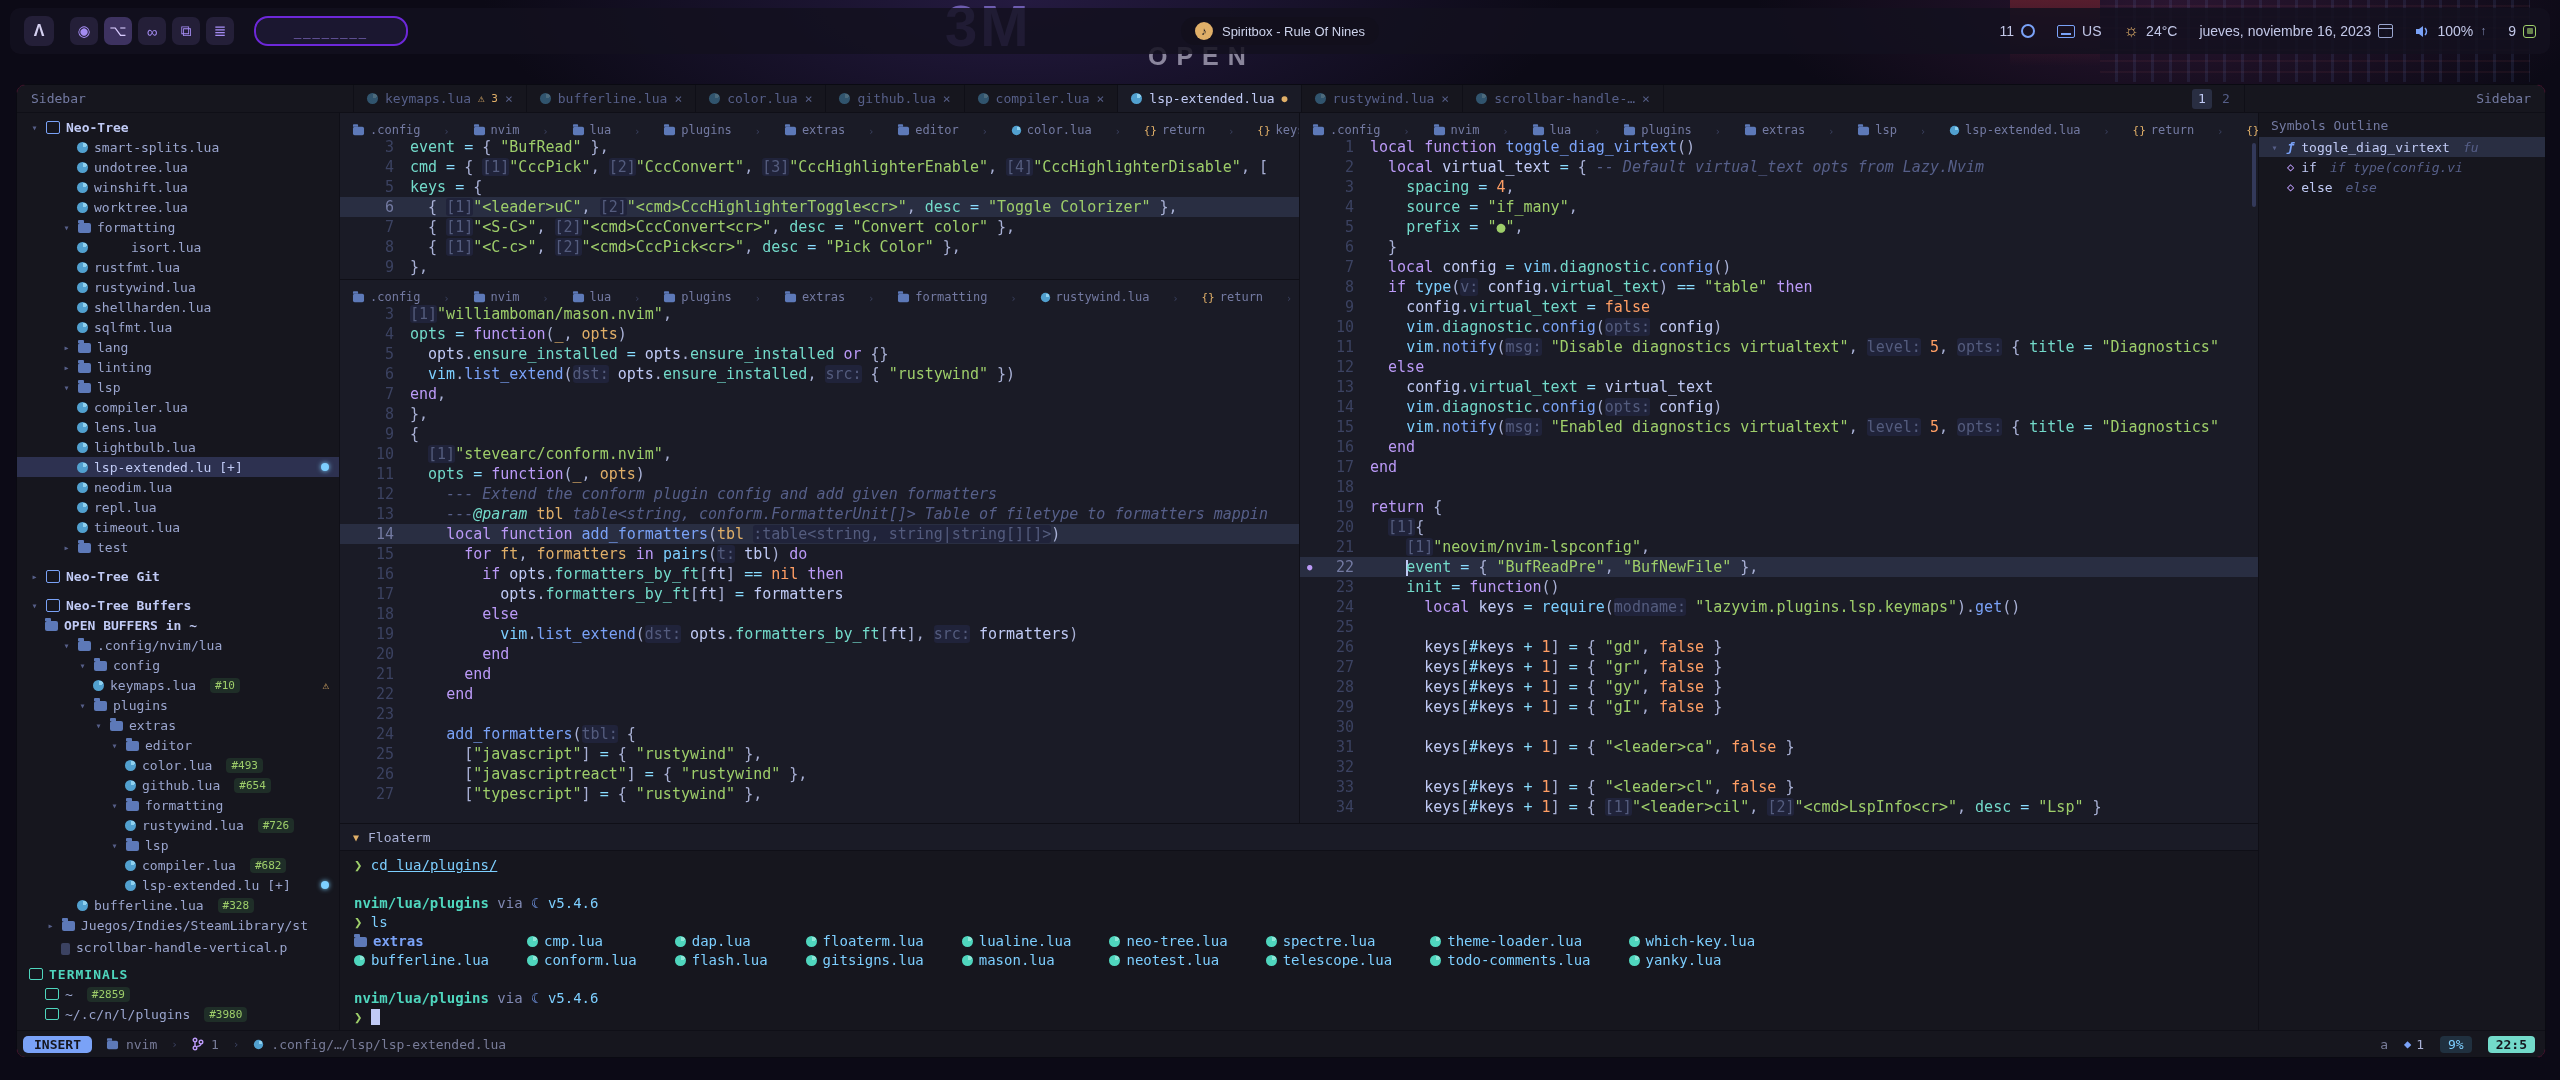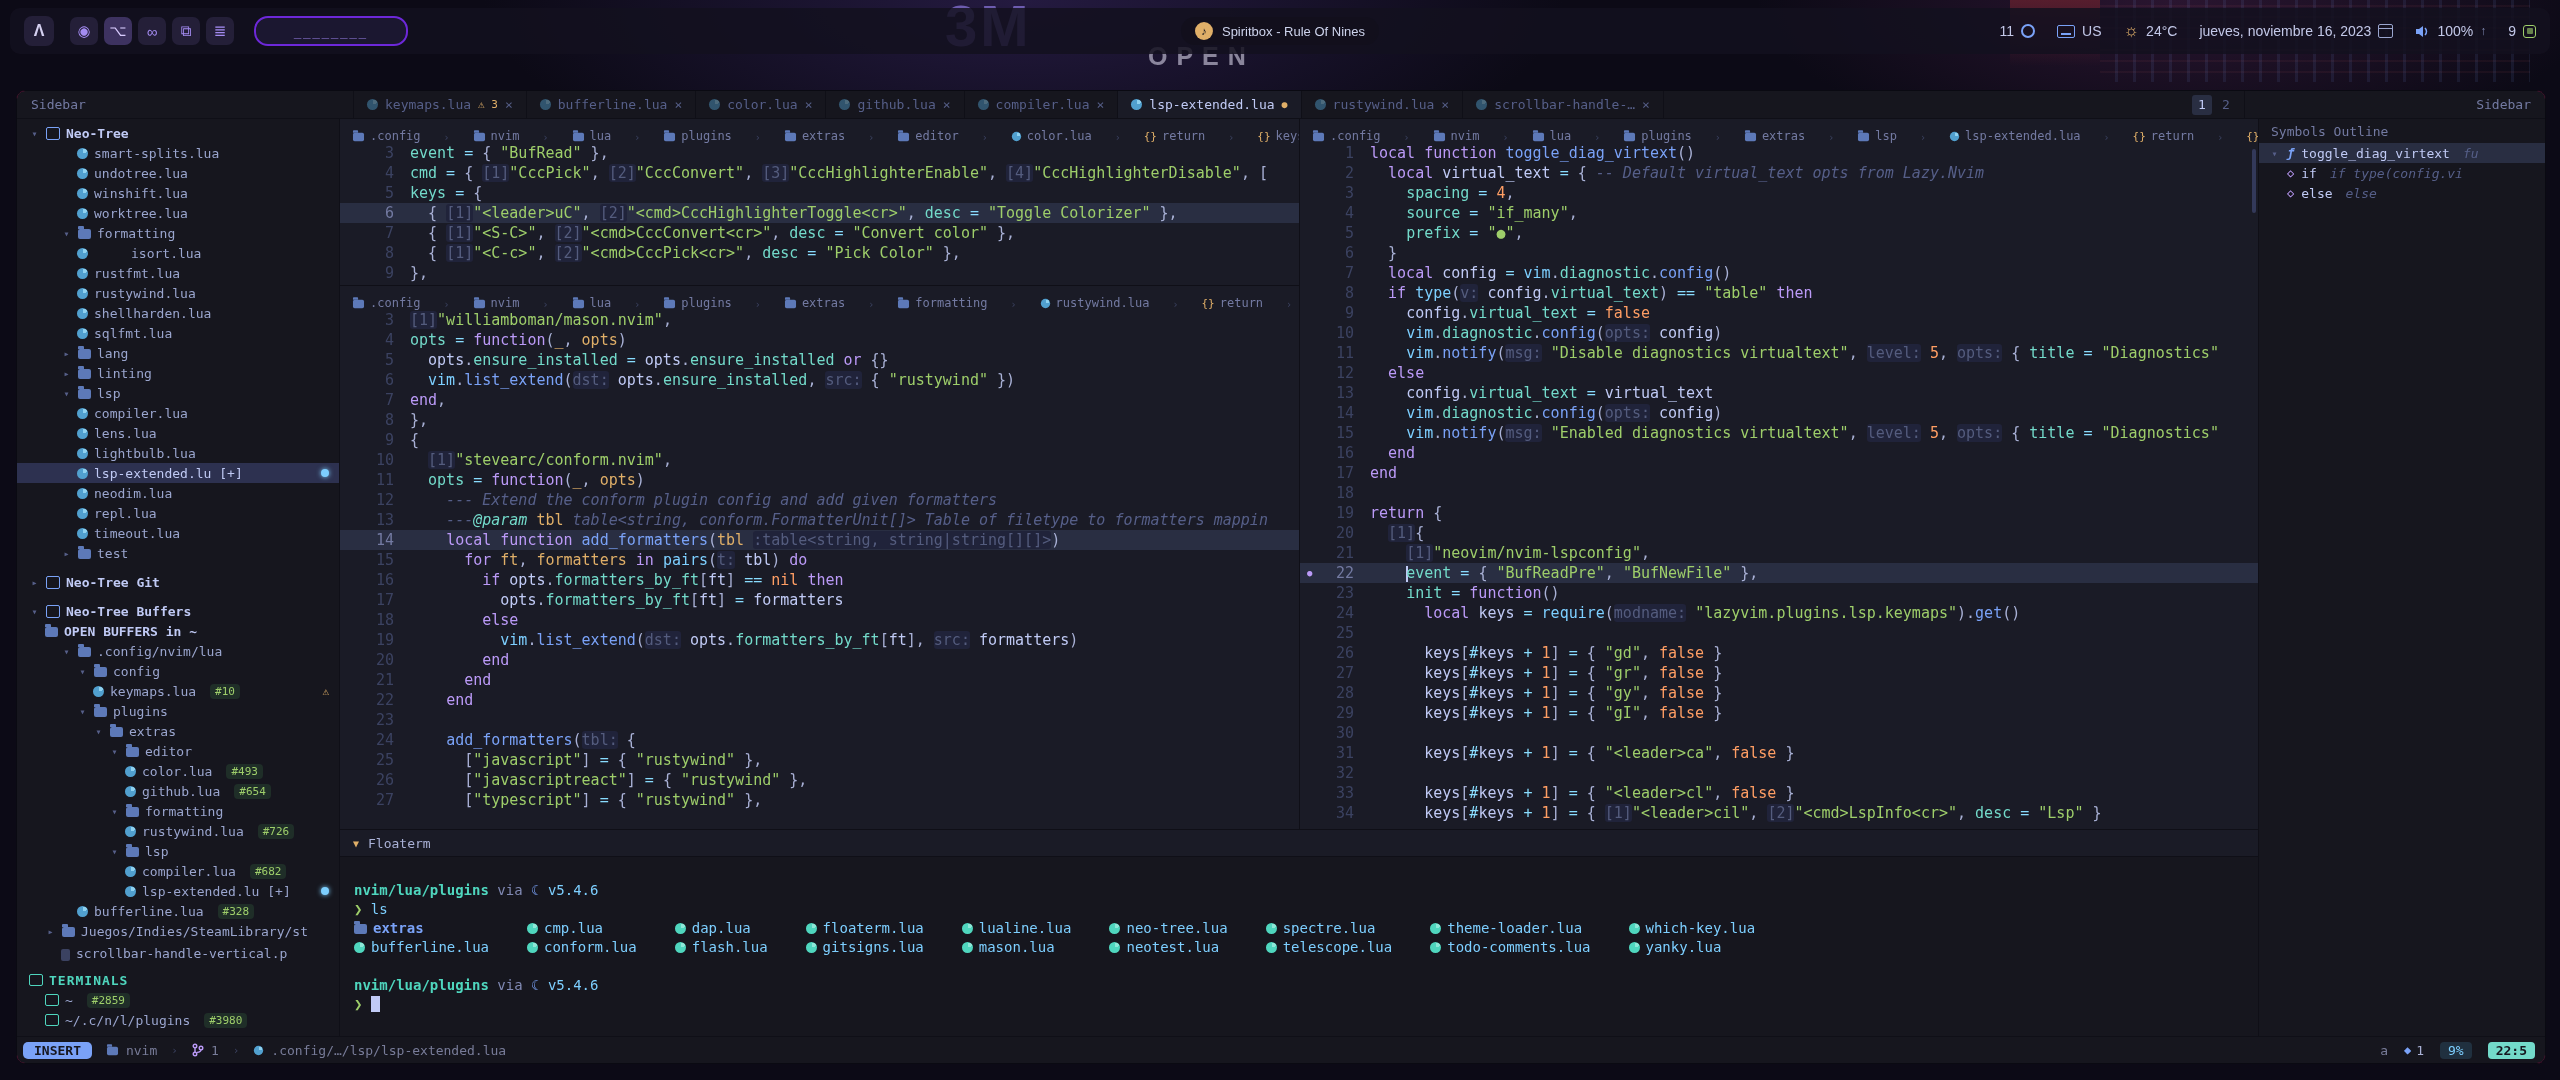--- a/index.html
+++ b/index.html
@@ -36,21 +36,21 @@
   .ring{width:10px;height:10px;border:2.5px solid #7aa2f7;border-radius:50%;display:inline-block}
   .kbd{width:16px;height:11px;border:1.5px solid #7aa2f7;border-radius:2px;display:inline-block;position:relative}
   .kbd::after{content:"";position:absolute;left:3px;right:3px;bottom:2px;height:1.5px;background:#7aa2f7}
   .sun{color:#e0af68;font-size:17px}
   .cal{width:13px;height:12px;border:1.5px solid #9aa5ce;border-radius:2px;display:inline-block;position:relative}
   .cal::before{content:"";position:absolute;left:0;right:0;top:2.5px;height:1.5px;background:#9aa5ce}
   .up{color:#8089b3;font-size:12px}
   .grid9{width:11px;height:11px;border:1.5px solid #9ece6a;border-radius:3px;display:inline-block;position:relative}
   .grid9::after{content:"";position:absolute;inset:2.5px;background:#9ece6a;opacity:.6;border-radius:1px}
   
-  .main{position:absolute;left:16px;top:90px;width:2528px;height:972px;background:#be185d;border-radius:9px;
+  .main{position:absolute;left:16px;top:84px;width:2528px;height:972px;background:#be185d;border-radius:9px;
     overflow:hidden;display:flex;flex-direction:column;border:1px solid #0a0a12;z-index:4;color:#a9b1d6}
   
   .tabline{height:27px;flex:none;display:flex;align-items:stretch;background:#16161e;border-bottom:1px solid #0f0f17;font-size:13px}
   .tl-side{display:flex;align-items:center;color:#737aa2}
   .tl-left{width:322px;flex:none;padding-left:14px;border-right:1px solid #0f0f17}
   .tl-right{width:286px;flex:none;justify-content:flex-end;padding-right:14px;border-left:1px solid #0f0f17}
   .tabs{display:flex}
   .tab{display:flex;align-items:center;gap:7px;padding:0 13px;border-right:1px solid #0f0f17;color:#565f89;cursor:pointer}
   .tab .i-lua{opacity:.45}
   .tab.active{background:#1a1b26;color:#c0caf5}
@@ -540,20 +540,21 @@
           <div class="scrollC"></div>
         <div class="code"><div class="cl"><span class="gut">1</span><span class="lt"><span class="t-k">local</span><span class="t-d"> </span><span class="t-k">function</span><span class="t-d"> </span><span class="t-f">toggle_diag_virtext</span><span class="t-d">()</span></span></div><div class="cl"><span class="gut">2</span><span class="lt"><span class="t-d">  </span><span class="t-k">local</span><span class="t-d"> </span><span class="t-v">virtual_text</span><span class="t-o"> = </span><span class="t-d">{ </span><span class="t-c">-- Default virtual_text opts from Lazy.Nvim</span></span></div><div class="cl"><span class="gut">3</span><span class="lt"><span class="t-d">    </span><span class="t-p">spacing</span><span class="t-o"> = </span><span class="t-n">4</span><span class="t-d">,</span></span></div><div class="cl"><span class="gut">4</span><span class="lt"><span class="t-d">    </span><span class="t-p">source</span><span class="t-o"> = </span><span class="t-s">"if_many"</span><span class="t-d">,</span></span></div><div class="cl"><span class="gut">5</span><span class="lt"><span class="t-d">    </span><span class="t-p">prefix</span><span class="t-o"> = </span><span class="t-s">"●"</span><span class="t-d">,</span></span></div><div class="cl"><span class="gut">6</span><span class="lt"><span class="t-d">  }</span></span></div><div class="cl"><span class="gut">7</span><span class="lt"><span class="t-d">  </span><span class="t-k">local</span><span class="t-d"> </span><span class="t-v">config</span><span class="t-o"> = </span><span class="t-b">vim</span><span class="t-d">.</span><span class="t-p">diagnostic</span><span class="t-d">.</span><span class="t-f">config</span><span class="t-d">()</span></span></div><div class="cl"><span class="gut">8</span><span class="lt"><span class="t-d">  </span><span class="t-k">if</span><span class="t-d"> </span><span class="t-b">type</span><span class="t-d">(</span><span class="t-h">v:</span><span class="t-d"> </span><span class="t-v">config</span><span class="t-d">.</span><span class="t-p">virtual_text</span><span class="t-d">)</span><span class="t-o"> == </span><span class="t-s">"table"</span><span class="t-d"> </span><span class="t-k">then</span></span></div><div class="cl"><span class="gut">9</span><span class="lt"><span class="t-d">    </span><span class="t-v">config</span><span class="t-d">.</span><span class="t-p">virtual_text</span><span class="t-o"> = </span><span class="t-n">false</span></span></div><div class="cl"><span class="gut">10</span><span class="lt"><span class="t-d">    </span><span class="t-b">vim</span><span class="t-d">.</span><span class="t-p">diagnostic</span><span class="t-d">.</span><span class="t-f">config</span><span class="t-d">(</span><span class="t-h">opts:</span><span class="t-d"> </span><span class="t-v">config</span><span class="t-d">)</span></span></div><div class="cl"><span class="gut">11</span><span class="lt"><span class="t-d">    </span><span class="t-b">vim</span><span class="t-d">.</span><span class="t-f">notify</span><span class="t-d">(</span><span class="t-h">msg:</span><span class="t-d"> </span><span class="t-s">"Disable diagnostics virtualtext"</span><span class="t-d">, </span><span class="t-h">level:</span><span class="t-d"> </span><span class="t-n">5</span><span class="t-d">, </span><span class="t-h">opts:</span><span class="t-d"> { </span><span class="t-p">title</span><span class="t-o"> = </span><span class="t-s">"Diagnostics"</span><span class="t-d"> </span></span></div><div class="cl"><span class="gut">12</span><span class="lt"><span class="t-d">  </span><span class="t-k">else</span></span></div><div class="cl"><span class="gut">13</span><span class="lt"><span class="t-d">    </span><span class="t-v">config</span><span class="t-d">.</span><span class="t-p">virtual_text</span><span class="t-o"> = </span><span class="t-v">virtual_text</span></span></div><div class="cl"><span class="gut">14</span><span class="lt"><span class="t-d">    </span><span class="t-b">vim</span><span class="t-d">.</span><span class="t-p">diagnostic</span><span class="t-d">.</span><span class="t-f">config</span><span class="t-d">(</span><span class="t-h">opts:</span><span class="t-d"> </span><span class="t-v">config</span><span class="t-d">)</span></span></div><div class="cl"><span class="gut">15</span><span class="lt"><span class="t-d">    </span><span class="t-b">vim</span><span class="t-d">.</span><span class="t-f">notify</span><span class="t-d">(</span><span class="t-h">msg:</span><span class="t-d"> </span><span class="t-s">"Enabled diagnostics virtualtext"</span><span class="t-d">, </span><span class="t-h">level:</span><span class="t-d"> </span><span class="t-n">5</span><span class="t-d">, </span><span class="t-h">opts:</span><span class="t-d"> { </span><span class="t-p">title</span><span class="t-o"> = </span><span class="t-s">"Diagnostics"</span><span class="t-d"> </span></span></div><div class="cl"><span class="gut">16</span><span class="lt"><span class="t-d">  </span><span class="t-k">end</span></span></div><div class="cl"><span class="gut">17</span><span class="lt"><span class="t-k">end</span></span></div><div class="cl"><span class="gut">18</span><span class="lt"></span></div><div class="cl"><span class="gut">19</span><span class="lt"><span class="t-k">return</span><span class="t-d"> {</span></span></div><div class="cl"><span class="gut">20</span><span class="lt"><span class="t-d">  </span><span class="t-h">[1]</span><span class="t-d">{</span></span></div><div class="cl"><span class="gut">21</span><span class="lt"><span class="t-d">    </span><span class="t-h">[1]</span><span class="t-s">"neovim/nvim-lspconfig"</span><span class="t-d">,</span></span></div><div class="cl curln"><span class="gut">22<span class="rec">●</span></span><span class="lt"><span class="t-d">    </span><span class="curbar"></span><span class="t-p">event</span><span class="t-o"> = </span><span class="t-d">{ </span><span class="t-s">"BufReadPre"</span><span class="t-d">, </span><span class="t-s">"BufNewFile"</span><span class="t-d"> },</span></span></div><div class="cl"><span class="gut">23</span><span class="lt"><span class="t-d">    </span><span class="t-p">init</span><span class="t-o"> = </span><span class="t-k">function</span><span class="t-d">()</span></span></div><div class="cl"><span class="gut">24</span><span class="lt"><span class="t-d">      </span><span class="t-k">local</span><span class="t-d"> </span><span class="t-v">keys</span><span class="t-o"> = </span><span class="t-b">require</span><span class="t-d">(</span><span class="t-h">modname:</span><span class="t-d"> </span><span class="t-s">"lazyvim.plugins.lsp.keymaps"</span><span class="t-d">).</span><span class="t-f">get</span><span class="t-d">()</span></span></div><div class="cl"><span class="gut">25</span><span class="lt"></span></div><div class="cl"><span class="gut">26</span><span class="lt"><span class="t-d">      </span><span class="t-v">keys</span><span class="t-d">[</span><span class="t-o">#</span><span class="t-v">keys</span><span class="t-o"> + </span><span class="t-n">1</span><span class="t-d">]</span><span class="t-o"> = </span><span class="t-d">{ </span><span class="t-s">"gd"</span><span class="t-d">, </span><span class="t-n">false</span><span class="t-d"> }</span></span></div><div class="cl"><span class="gut">27</span><span class="lt"><span class="t-d">      </span><span class="t-v">keys</span><span class="t-d">[</span><span class="t-o">#</span><span class="t-v">keys</span><span class="t-o"> + </span><span class="t-n">1</span><span class="t-d">]</span><span class="t-o"> = </span><span class="t-d">{ </span><span class="t-s">"gr"</span><span class="t-d">, </span><span class="t-n">false</span><span class="t-d"> }</span></span></div><div class="cl"><span class="gut">28</span><span class="lt"><span class="t-d">      </span><span class="t-v">keys</span><span class="t-d">[</span><span class="t-o">#</span><span class="t-v">keys</span><span class="t-o"> + </span><span class="t-n">1</span><span class="t-d">]</span><span class="t-o"> = </span><span class="t-d">{ </span><span class="t-s">"gy"</span><span class="t-d">, </span><span class="t-n">false</span><span class="t-d"> }</span></span></div><div class="cl"><span class="gut">29</span><span class="lt"><span class="t-d">      </span><span class="t-v">keys</span><span class="t-d">[</span><span class="t-o">#</span><span class="t-v">keys</span><span class="t-o"> + </span><span class="t-n">1</span><span class="t-d">]</span><span class="t-o"> = </span><span class="t-d">{ </span><span class="t-s">"gI"</span><span class="t-d">, </span><span class="t-n">false</span><span class="t-d"> }</span></span></div><div class="cl"><span class="gut">30</span><span class="lt"></span></div><div class="cl"><span class="gut">31</span><span class="lt"><span class="t-d">      </span><span class="t-v">keys</span><span class="t-d">[</span><span class="t-o">#</span><span class="t-v">keys</span><span class="t-o"> + </span><span class="t-n">1</span><span class="t-d">]</span><span class="t-o"> = </span><span class="t-d">{ </span><span class="t-s">"&lt;leader&gt;ca"</span><span class="t-d">, </span><span class="t-n">false</span><span class="t-d"> }</span></span></div><div class="cl"><span class="gut">32</span><span class="lt"></span></div><div class="cl"><span class="gut">33</span><span class="lt"><span class="t-d">      </span><span class="t-v">keys</span><span class="t-d">[</span><span class="t-o">#</span><span class="t-v">keys</span><span class="t-o"> + </span><span class="t-n">1</span><span class="t-d">]</span><span class="t-o"> = </span><span class="t-d">{ </span><span class="t-s">"&lt;leader&gt;cl"</span><span class="t-d">, </span><span class="t-n">false</span><span class="t-d"> }</span></span></div><div class="cl"><span class="gut">34</span><span class="lt"><span class="t-d">      </span><span class="t-v">keys</span><span class="t-d">[</span><span class="t-o">#</span><span class="t-v">keys</span><span class="t-o"> + </span><span class="t-n">1</span><span class="t-d">]</span><span class="t-o"> = </span><span class="t-d">{ </span><span class="t-h">[1]</span><span class="t-s">"&lt;leader&gt;cil"</span><span class="t-d">, </span><span class="t-h">[2]</span><span class="t-s">"&lt;cmd&gt;LspInfo&lt;cr&gt;"</span><span class="t-d">, </span><span class="t-p">desc</span><span class="t-o"> = </span><span class="t-s">"Lsp"</span><span class="t-d"> }</span></span></div></div>
           </div>
       </div>
       <div class="floaterm">
         <div class="ft-head">
           <span class="ft-tri">▼</span>
           <span>Floaterm</span>
         </div>
         <div class="ft-body" id="ftbody">
+            <div class="ft-line"><span class="pr">❯</span><span class="cmd"> cd</span><span class="arg"> lua/plugins/</span></div>
             <div class="ft-line"></div>
             <div class="ft-line"><span class="cwd">nvim/lua/plugins</span> <span class="via">via</span> <span class="moon">☾</span> <span class="ver">v5.4.6</span></div>
             <div class="ft-line"><span class="pr">❯</span><span class="cmd"> ls</span></div>
             <div class="ls-grid">
               <span class="ls-item dir"><span class="i-folder"></span>extras</span>
               <span class="ls-item"><span class="i-lua"></span>cmp.lua</span>
               <span class="ls-item"><span class="i-lua"></span>dap.lua</span>
               <span class="ls-item"><span class="i-lua"></span>floaterm.lua</span>
               <span class="ls-item"><span class="i-lua"></span>lualine.lua</span>
               <span class="ls-item"><span class="i-lua"></span>neo-tree.lua</span>

